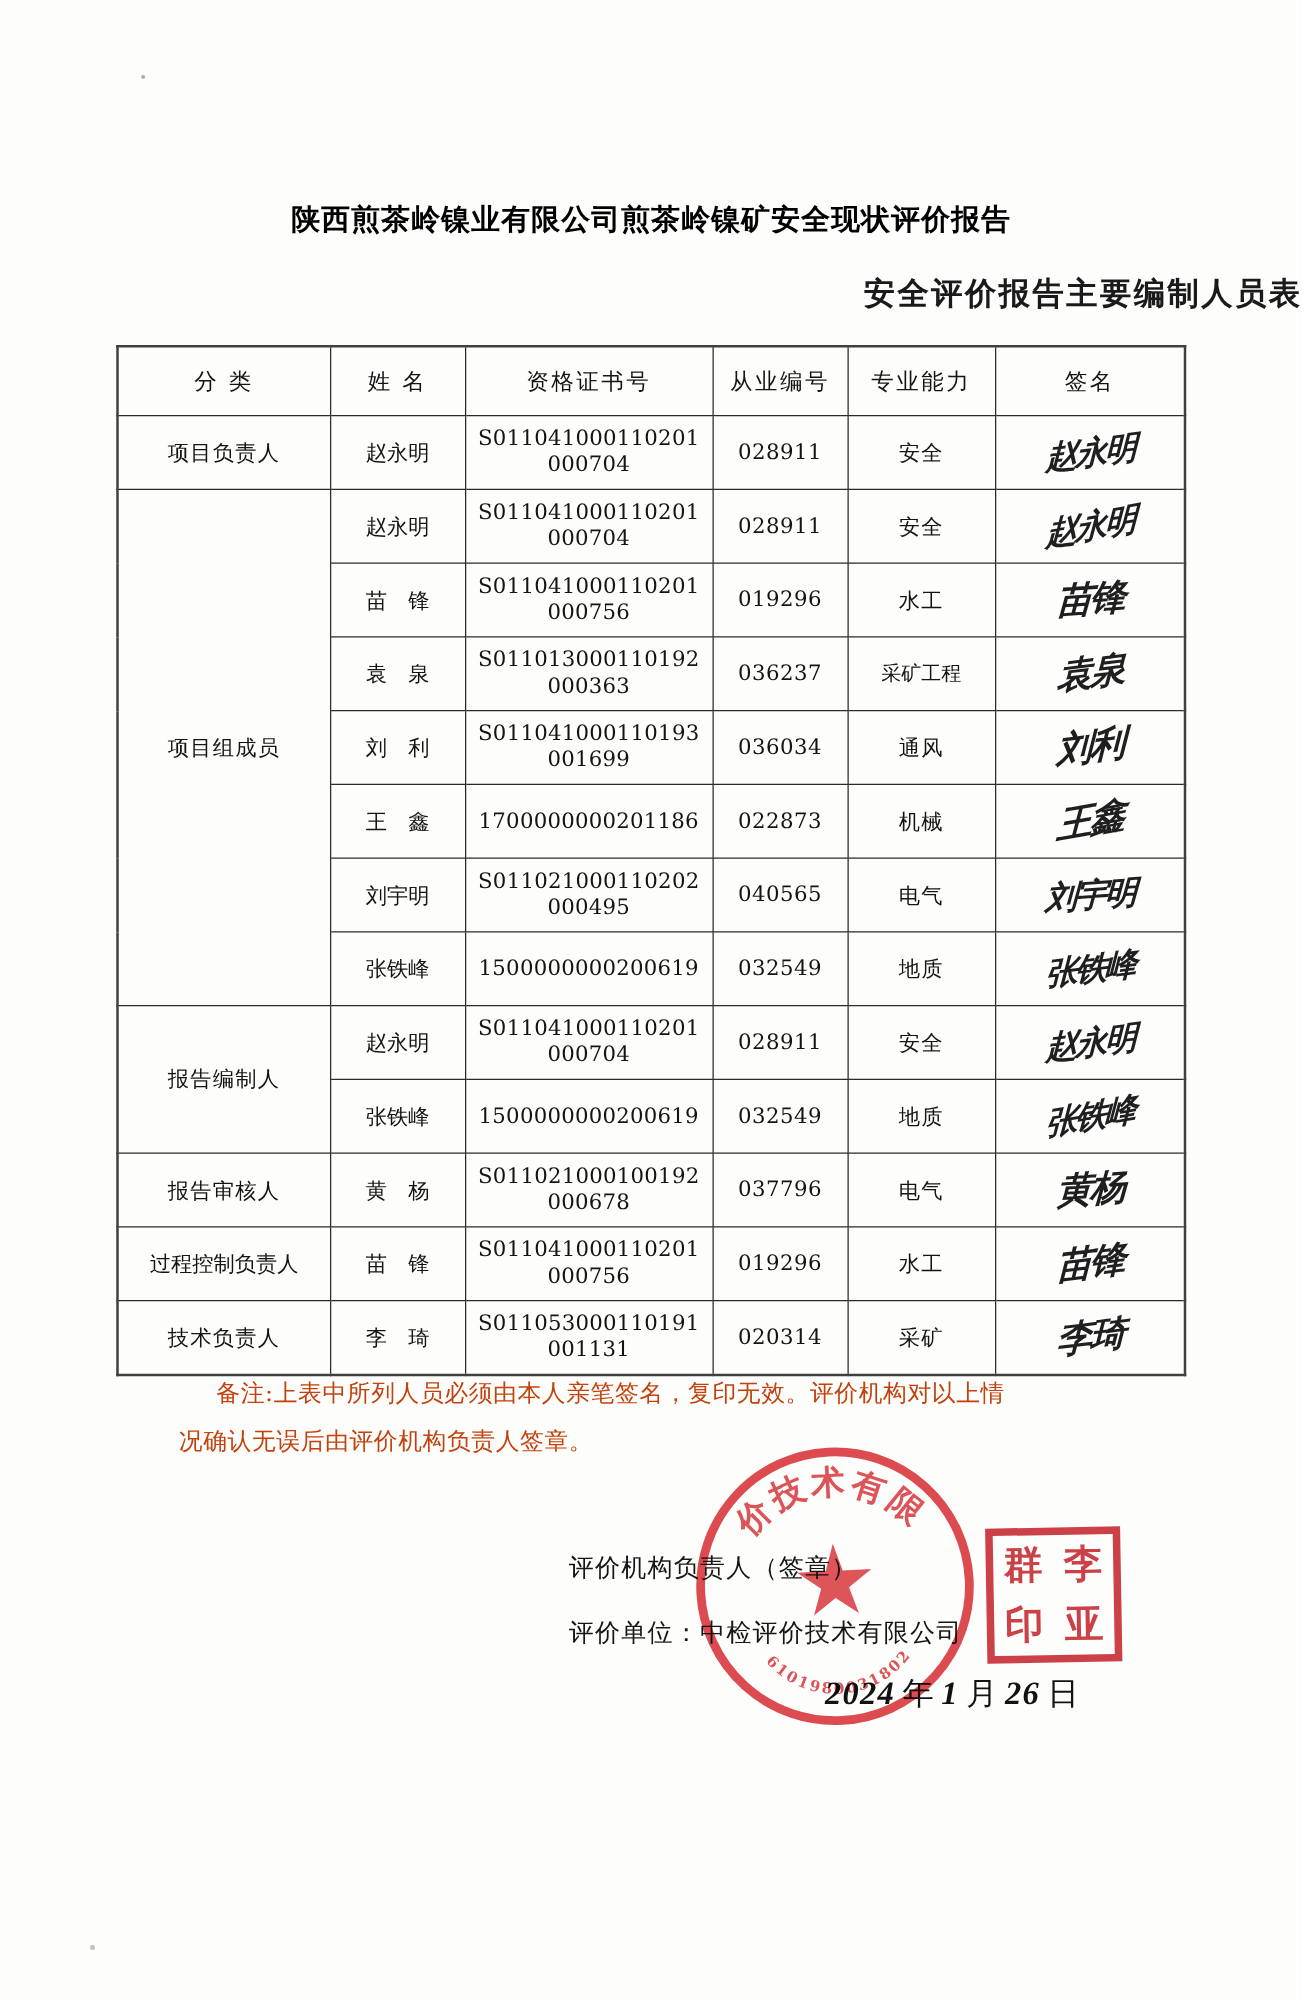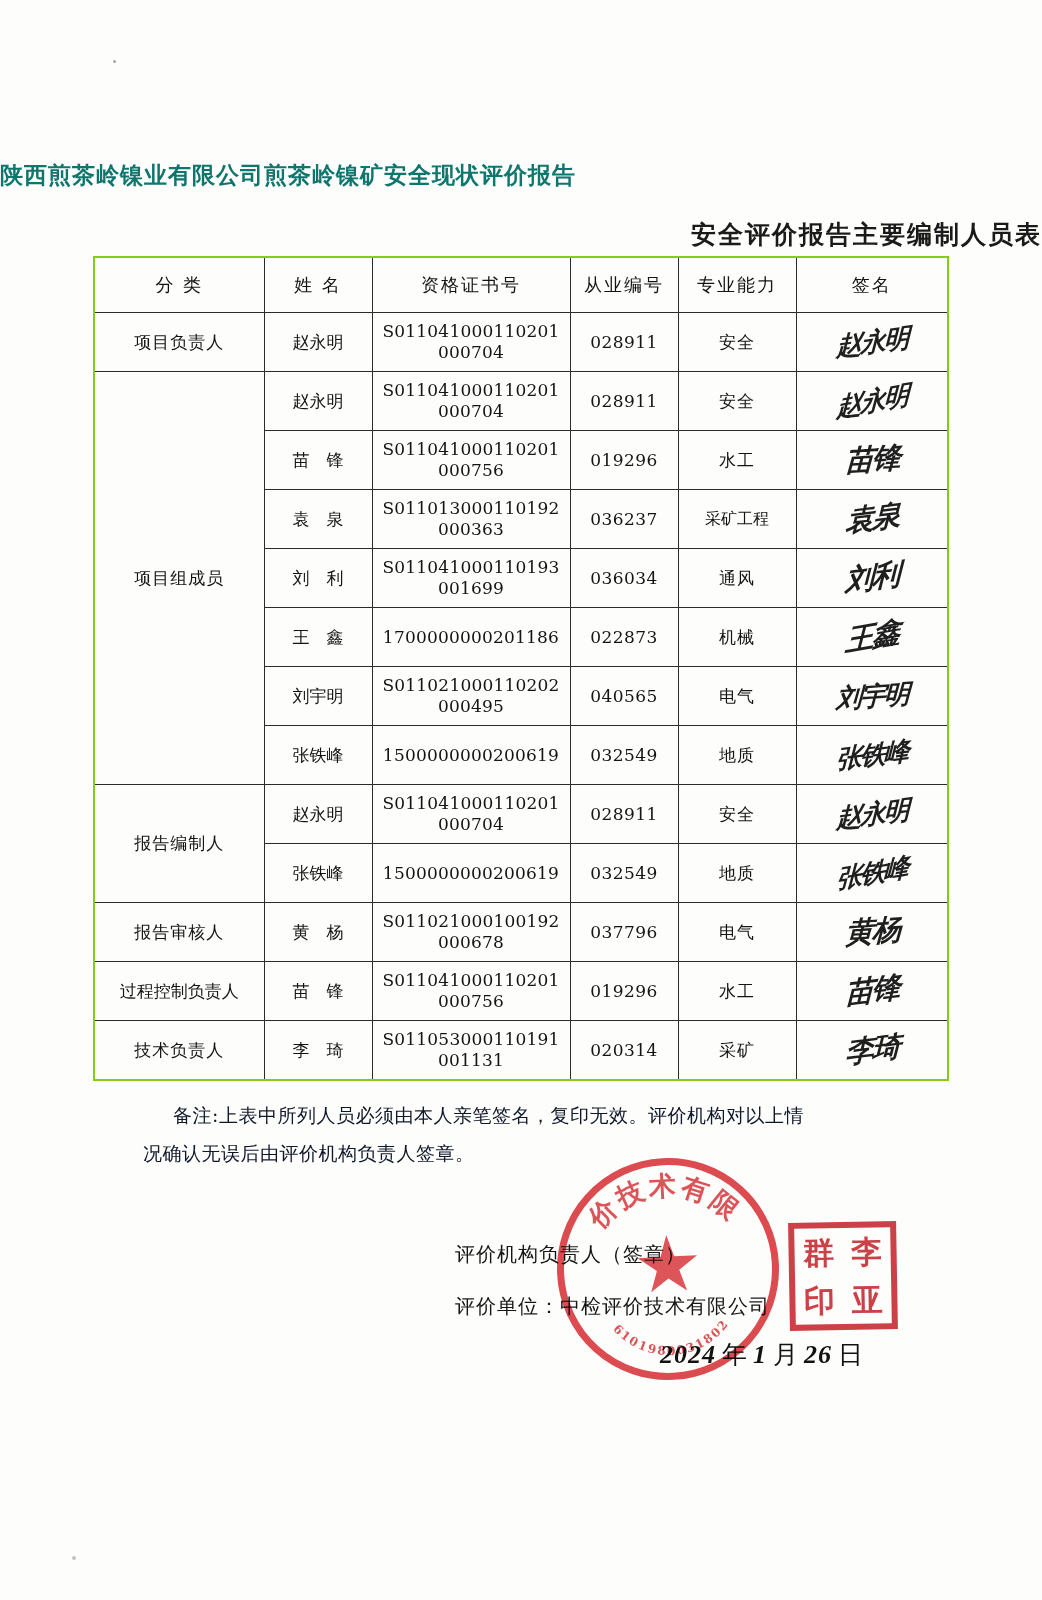--- a/index.html
+++ b/index.html
@@ -30,25 +30,26 @@
     border-radius: 50%;
     opacity: .75;
   }
   .speck.s1 { left: 113px; top: 60px; }
   .speck.s2 { left: 72px;  top: 1556px; width:4px; height:4px; opacity:.5;}
 
   .doc-title {
     position: absolute;
     top: 160px;
     left: 0; right: 0;
+    text-align: center;
     font-family: Liberation Serif, serif;
     font-weight: bold;
     font-size: 23px;
     letter-spacing: 1px;
-    color: #0f766e;
+    color: #000000;
   }
   .doc-subtitle {
     position: absolute;
     top: 218px;
     left: 0; right: 0;
     text-align: right;
     font-family: "DejaVu Serif", "Liberation Serif", serif;
     font-weight: bold;
     font-size: 25px;
     letter-spacing: 2px;
@@ -80,21 +81,22 @@
     height: 54px;
     font-weight: normal;
     font-size: 18px;
     letter-spacing: 2px;
   }
   table.staff tbody td {
     height: 58px;
   }
   
   table.staff {
-    border: 2px solid #84cc16;
+    border: 2px solid #404040;
+    margin-top: 20px;
   }
   .c-cat   { width: 170px; }
   .c-name  { width: 108px; }
   .c-cert  { width: 198px; }
   .c-emp   { width: 108px; }
   .c-spec  { width: 118px; }
   .c-sign  { width: 152px; }
 
   .cat-cell {
     font-size: 18px;
@@ -139,21 +141,21 @@
 
   
   .remark {
     position: absolute;
     left: 93px;
     top: 1096px;
     width: 854px;
     font-family: "DejaVu Serif", "Liberation Serif", serif;
     font-size: 19px;
     line-height: 2.0;
-    color: #0f172a;
+    color: #c2410c;
     text-align: left;
     text-indent: 80px;
     letter-spacing: .5px;
   }
   .remark .l2 { display:block; text-indent: 50px; }
 
   
   .sigblock {
     position: absolute;
     left: 455px;

